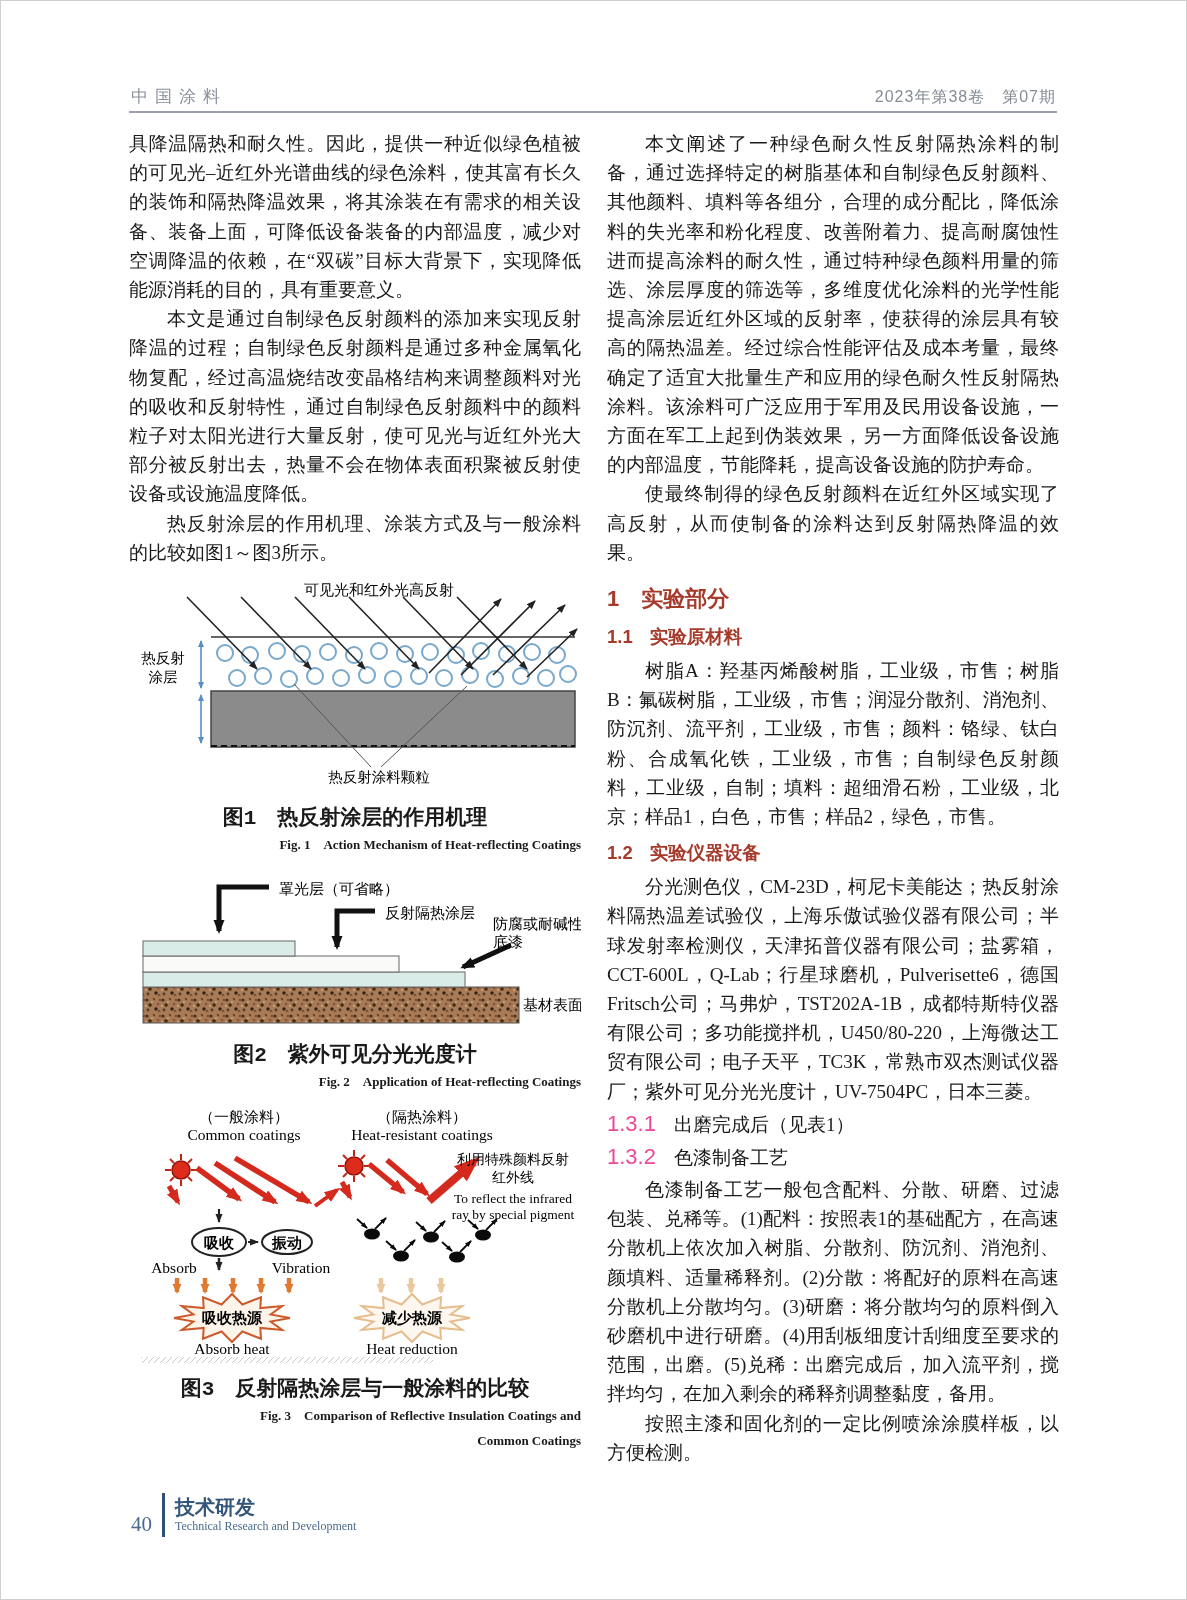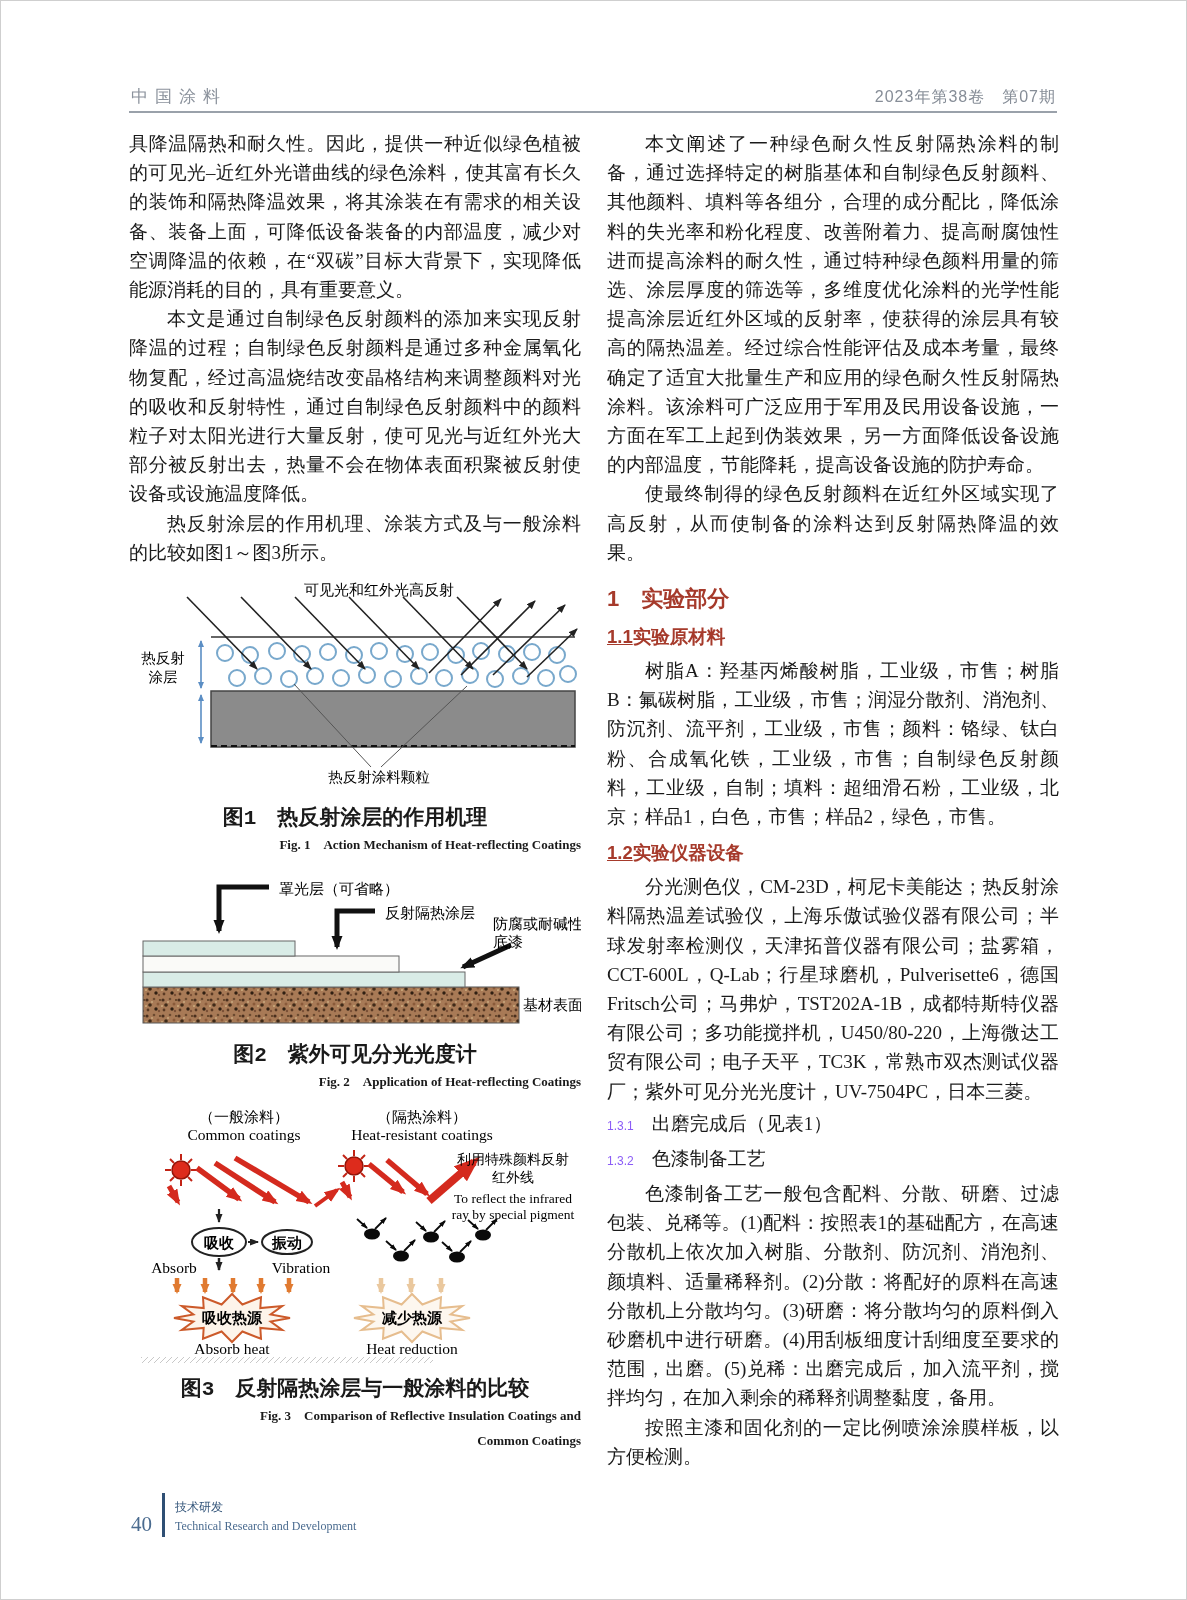--- a/index.html
+++ b/index.html
@@ -18,36 +18,36 @@
   .col-left{left:128px;}
   .col-right{left:606px;}
   p{margin:0;text-indent:2em;}
   p.noindent{text-indent:0;}
   
   .h1{margin:17px 0 9px 0;font-family:"Liberation Sans","DejaVu Sans",sans-serif;
       font-weight:bold;font-size:22px;color:#a63a2b;text-indent:0;line-height:30px;}
   .h1 .hnum{margin-right:22px;}
   .h2{margin:8px 0 6px 0;font-family:"Liberation Sans","DejaVu Sans",sans-serif;
       font-weight:bold;font-size:18.5px;color:#a63a2b;text-indent:0;line-height:27px;}
-  .h2 .hnum{margin-right:0;text-decoration:underline;}
+  .h2 .hnum{margin-right:17px;}
   .h3{margin:3px 0;text-indent:0;line-height:29px;font-size:19px;}
-  .h3 .hnum{color:#8b5cf6;font-family:"Liberation Sans","DejaVu Sans",sans-serif;
-      font-size:12px;margin-right:18px;}
+  .h3 .hnum{color:#ec4899;font-family:"Liberation Sans","DejaVu Sans",sans-serif;
+      font-size:22px;margin-right:18px;}
   
   .fig{margin-top:12px;text-align:center;}
   .figcap-cn{font-family:Liberation Mono, monospace;font-weight:bold;
       font-size:21px;line-height:26px;text-indent:0;text-align:center;margin-top:4px;}
   .figcap-en{font-weight:bold;font-size:13px;line-height:25px;text-indent:0;text-align:right;}
   svg text{font-family:"Liberation Serif","DejaVu Serif",serif;}
   
   .footer{position:absolute;left:130px;top:1492px;display:flex;align-items:center;}
   .pageno{font-size:21px;color:#4a6b8f;margin-right:10px;align-self:flex-end;}
   .fbar{width:3px;height:44px;background:#2f4f74;margin-right:10px;}
-  .fcn{font-family:"Liberation Sans","DejaVu Sans",sans-serif;font-weight:normal;
-       font-size:12px;color:#33557a;line-height:22px;}
+  .fcn{font-family:"Liberation Sans","DejaVu Sans",sans-serif;font-weight:bold;
+       font-size:20px;color:#33557a;line-height:22px;}
   .fen{font-size:12px;color:#4a6b8f;line-height:16px;}
 </style>
 </head>
 <body>
 
 <div class="page">
 
   <span class="hdr-journal">中国涂料</span>
   <span class="hdr-issue">2023年第38卷　第07期</span>
   <div class="hdr-rule"></div>

